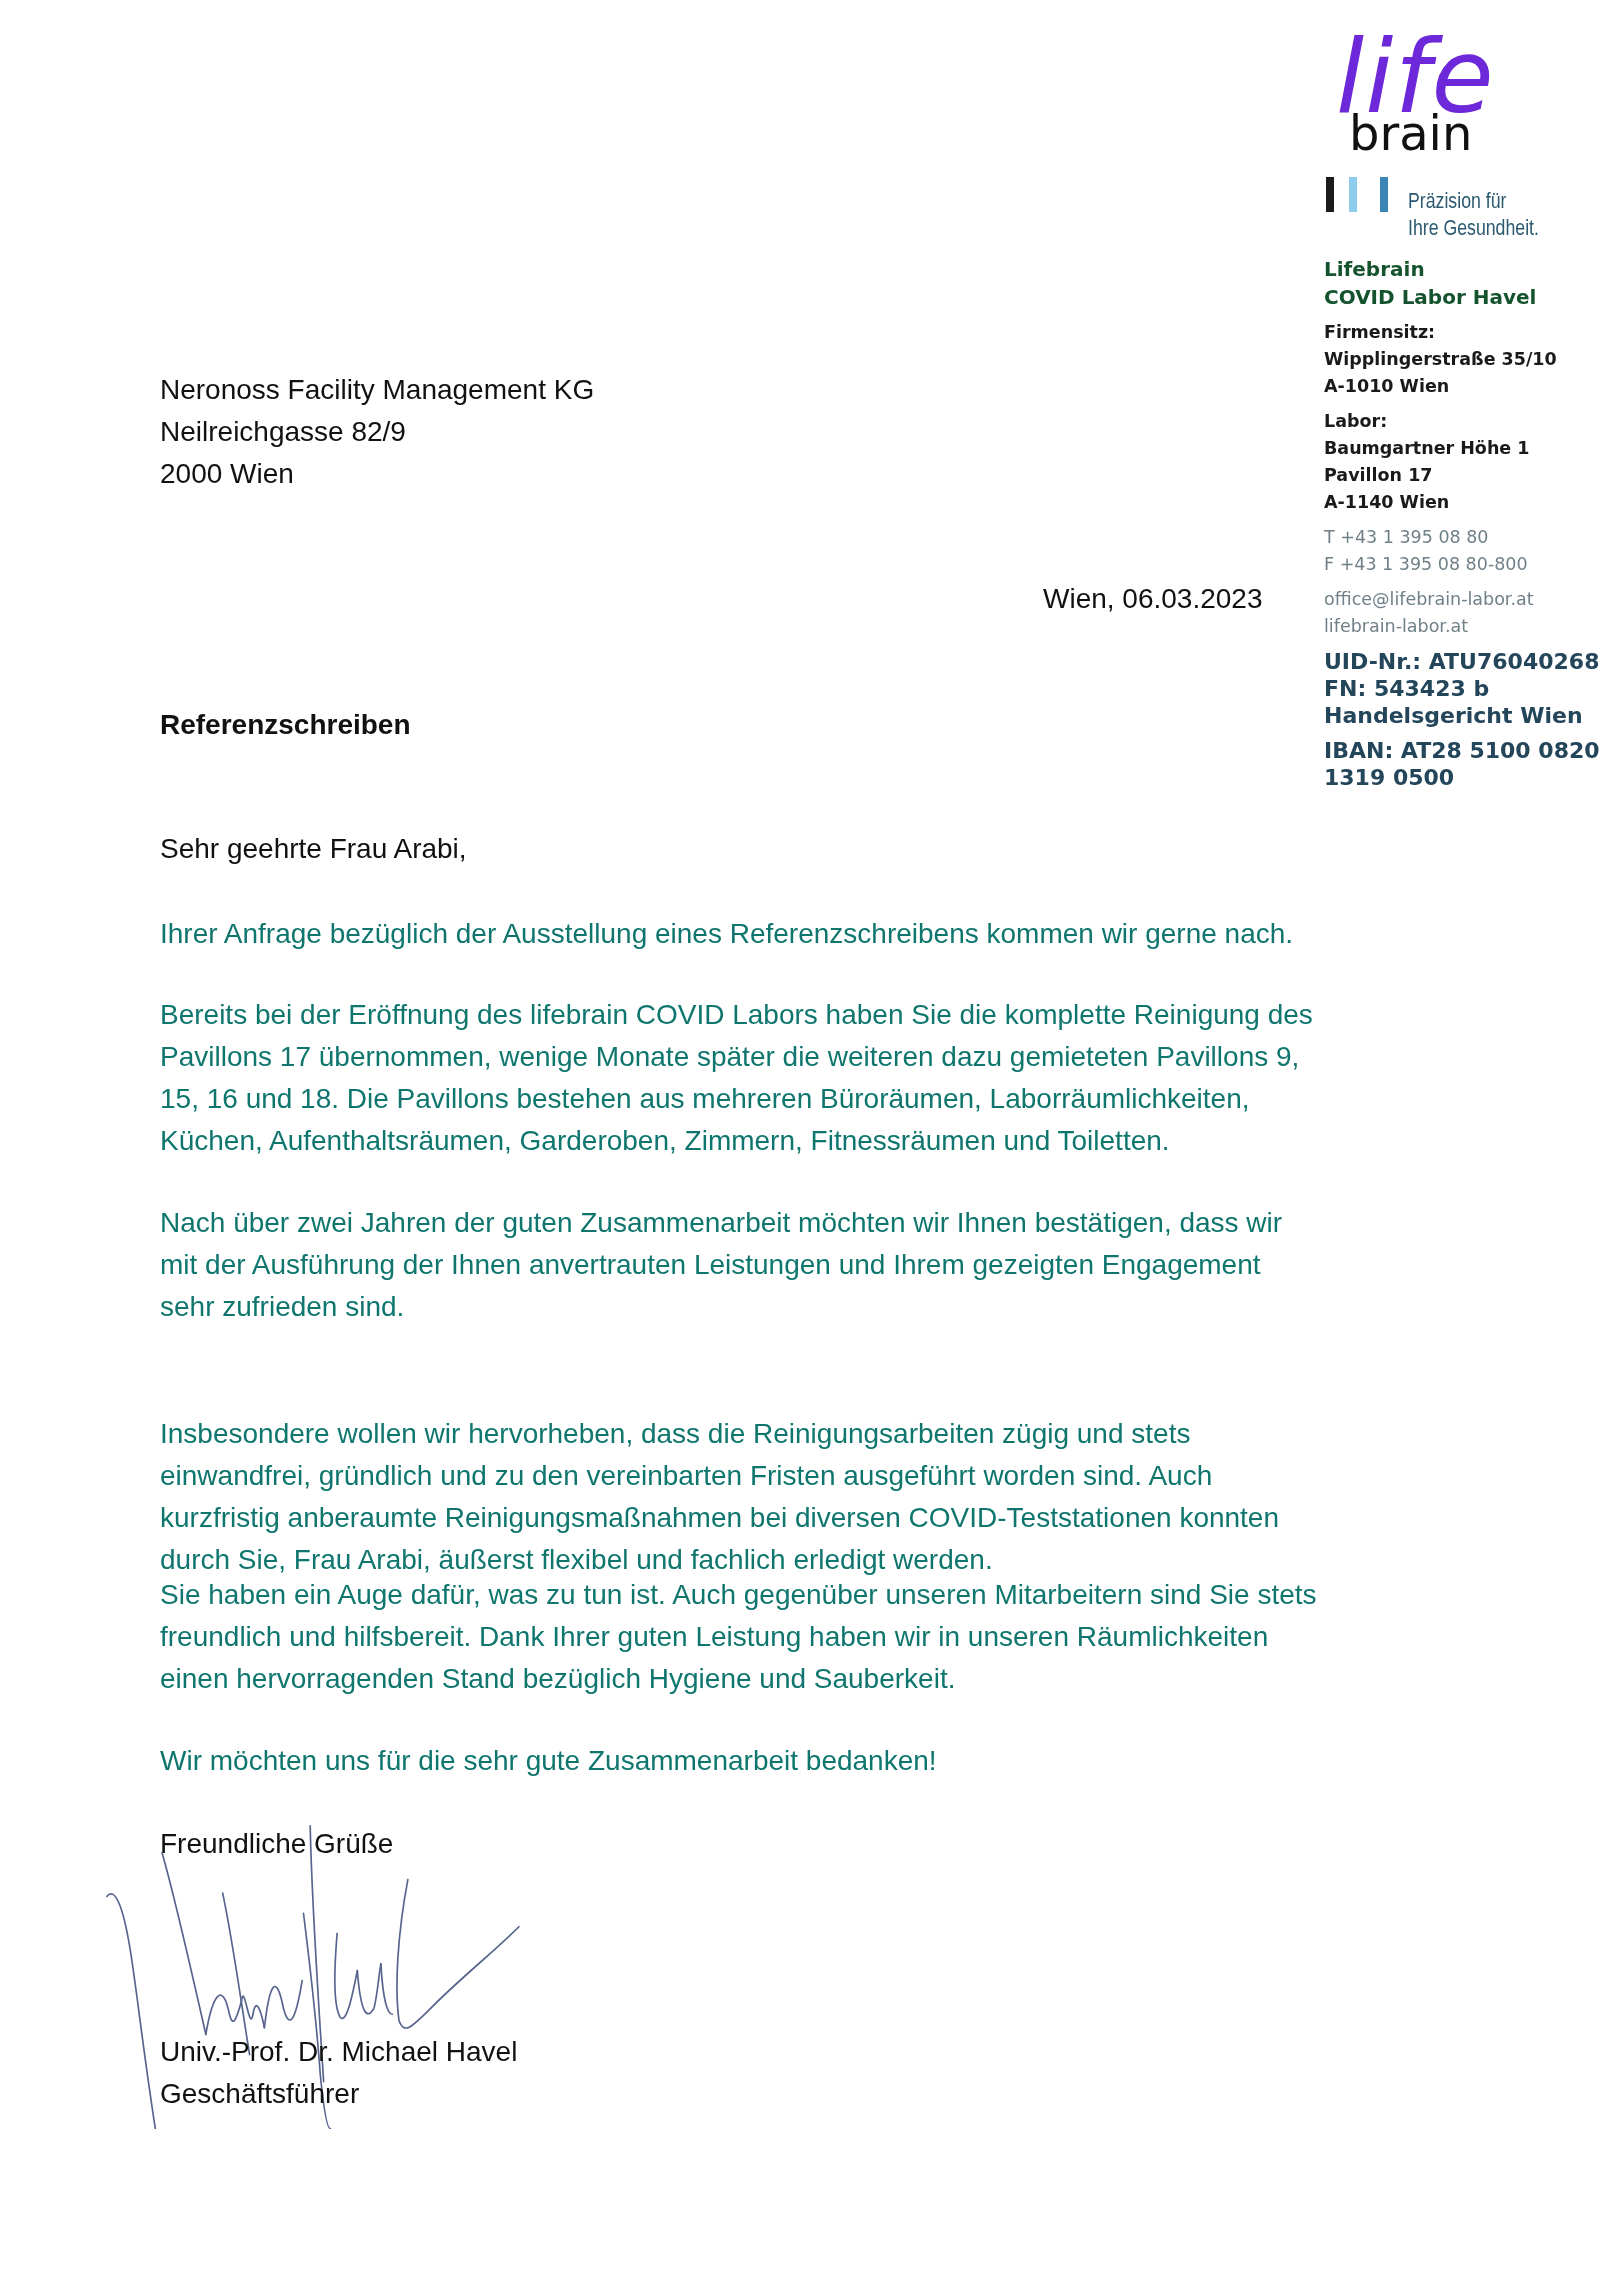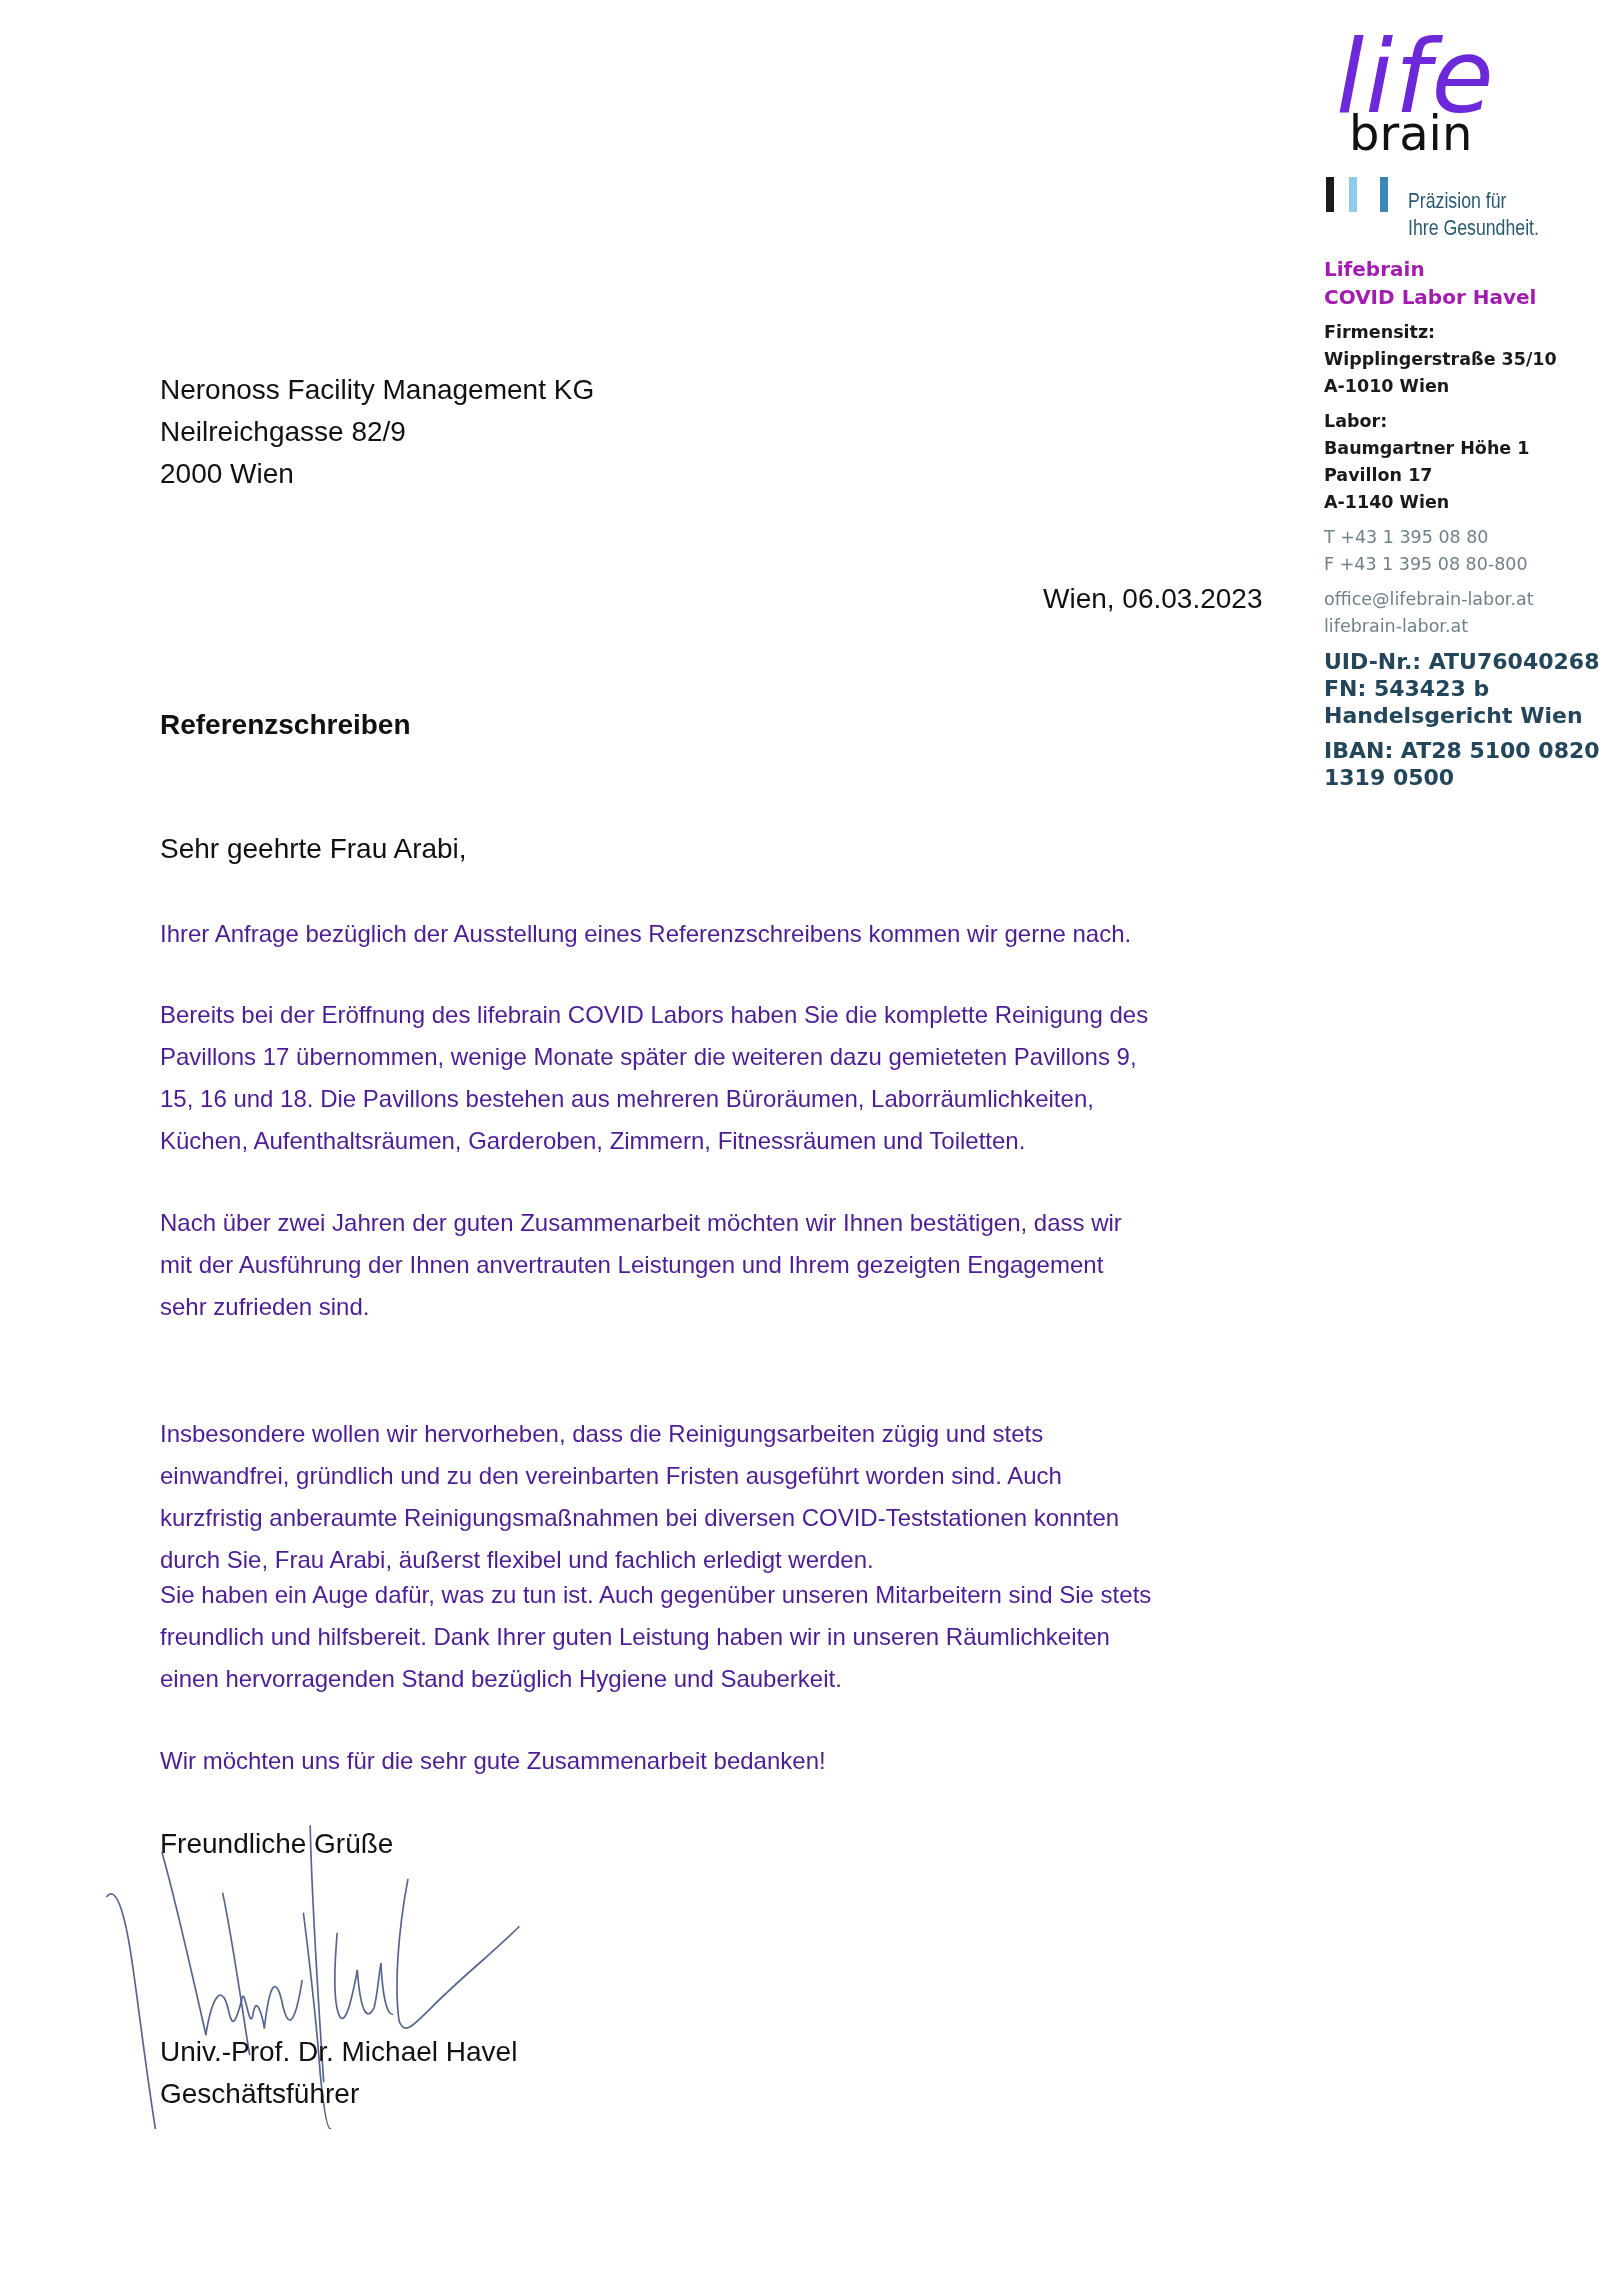--- a/index.html
+++ b/index.html
@@ -14,34 +14,34 @@
   .logo-life { position: absolute; left: 10px; top: 0; font-size: 101px; line-height: 101px; color: #6d28d9; letter-spacing: 1.3px; font-family: "DejaVu Sans", sans-serif; font-weight: 300; font-style: italic; }
   .logo-brain { position: absolute; left: 23px; top: 79px; font-size: 48px; line-height: 54px; color: #111; font-family: "DejaVu Sans", sans-serif; }
   .logo-bar { position: absolute; top: 150px; width: 8px; height: 35px; }
   .bar1 { left: 0; background: #1c1c1c; }
   .bar2 { left: 23px; background: #8fcbea; }
   .bar3 { left: 54px; background: #3b86b7; }
   .logo-tag { position: absolute; left: 82px; top: 160px; font-size: 21.6px; line-height: 27px; color: #2b5a70; font-family: "Liberation Sans", sans-serif; transform: scaleX(0.82); transform-origin: left top; white-space: nowrap; }
 
   
   #sidebar { left: 1324px; top: 255px; width: 290px; font-family: "DejaVu Sans", sans-serif; font-size: 18px; line-height: 27px; }
-  .sb-company { font-weight: bold; font-size: 20px; line-height: 28px; color: #a21caf; }
+  .sb-company { font-weight: bold; font-size: 20px; line-height: 28px; color: #14532d; }
   .sb-group { margin-top: 8px; }
   .sb-line { white-space: nowrap; }
   .sb-dark { color: #1a1a1a; font-weight: bold; font-size: 17.5px; }
   .sb-grey { color: #6f8088; font-size: 17.5px; }
   .sb-teal { color: #24465a; font-weight: bold; font-size: 22px; }
 
   
   .letter { font-family: "Liberation Sans", sans-serif; font-size: 28px; line-height: 42px; color: #111; }
   #recipient { left: 160px; top: 369px; }
   #date { left: 1043px; top: 578px; text-align: center; }
   #subject { left: 160px; top: 704px; font-weight: bold; }
   #salutation { left: 160px; top: 828px; }
-  .para { position: absolute; left: 160px; width: 1280px; font-family: "Liberation Sans", sans-serif; font-size: 24px; line-height: 42px; color: #4c1d95; }
+  .para { position: absolute; left: 160px; width: 1280px; font-family: "Liberation Sans", sans-serif; font-size: 28px; line-height: 42px; color: #0f766e; }
   .para .ln { display: block; white-space: nowrap; }
   #p1 { top: 913px; }
   #p2 { top: 994px; }
   #p3 { top: 1202px; }
   #p4 { top: 1413px; }
   #p5 { top: 1574px; }
   #p6 { top: 1740px; }
   #closing { left: 160px; top: 1823px; }
   #signer-name { left: 160px; top: 2031px; }
   #signer-title { left: 160px; top: 2073px; }

